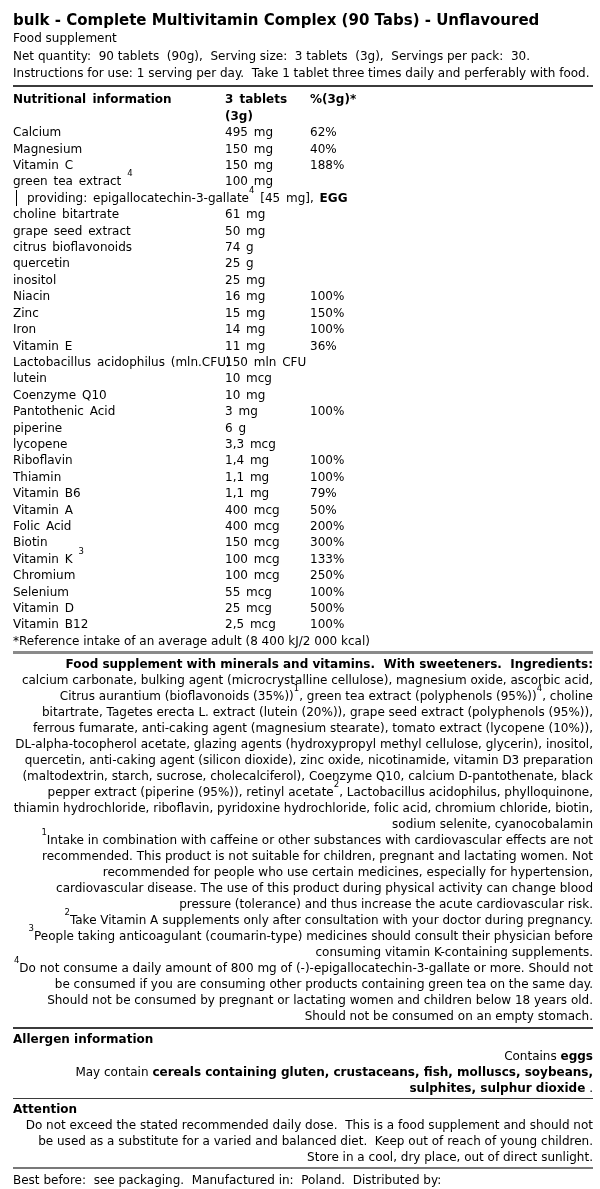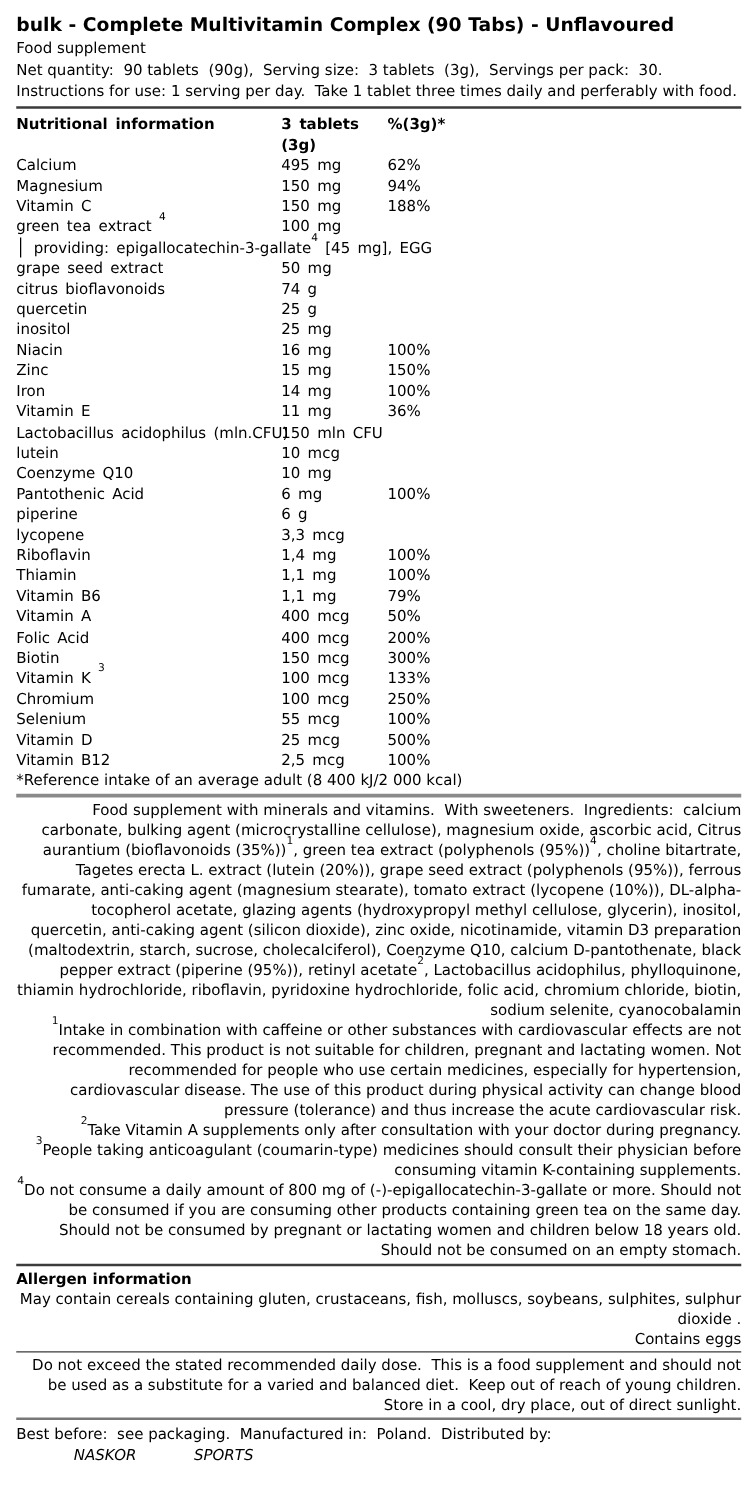--- a/index.html
+++ b/index.html
@@ -25,21 +25,21 @@
     padding: 0; text-align: left; vertical-align: top;
     line-height: 16.4px; font-weight: 400; word-spacing: 2px;
     overflow: visible; white-space: nowrap;
   }
   .nutrition th { font-weight: 700; }
   .providing { border-left: 1px solid #000; margin-left: 3px; padding-left: 10px; white-space: nowrap; }
   .ref { line-height: 16.4px; }
   .para { margin: 0; line-height: 16px; white-space: pre-wrap; text-align: right; }
   .section-title { font-weight: 700; line-height: 16.5px; }
   .footer-line { line-height: 16.8px; white-space: pre-wrap; }
-  .b { font-weight: 400; }
+  .b { font-weight: 700; }
   .i { font-style: italic; margin-left: 46px; }
   sup.s, .s { font-size: 8.5px; line-height: 0; position: relative; top: -4px; }
 </style>
 </head>
 <body>
 
 <div class="page">
 
   <div class="title">bulk - Complete Multivitamin Complex (90 Tabs) - Unflavoured</div>
   <div class="subtitle">Food supplement</div>
@@ -67,38 +67,43 @@
     </thead>
     <tbody>
         <tr>
           <td>Calcium</td>
           <td>495 mg</td>
           <td>62%</td>
         </tr>
         <tr>
           <td>Magnesium</td>
           <td>150 mg</td>
-          <td>94%</td>
+          <td>40%</td>
         </tr>
         <tr>
           <td>Vitamin C</td>
           <td>150 mg</td>
           <td>188%</td>
         </tr>
         <tr>
           <td>green tea extract <sup class="s">4</sup></td>
           <td>100 mg</td>
           <td></td>
         </tr>
         <tr>
           <td colspan="3">
             <div class="providing"><span>providing:  epigallocatechin-3-gallate</span><sup class="s">4</sup><span> [45 mg], </span><span class="b">EGG</span></div>
           </td>
         </tr>
         <tr>
+          <td>choline bitartrate</td>
+          <td>61 mg</td>
+          <td></td>
+        </tr>
+        <tr>
           <td>grape seed extract</td>
           <td>50 mg</td>
           <td></td>
         </tr>
         <tr>
           <td>citrus bioflavonoids</td>
           <td>74 g</td>
           <td></td>
         </tr>
         <tr>
@@ -141,21 +146,21 @@
           <td>10 mcg</td>
           <td></td>
         </tr>
         <tr>
           <td>Coenzyme Q10</td>
           <td>10 mg</td>
           <td></td>
         </tr>
         <tr>
           <td>Pantothenic Acid</td>
-          <td>6 mg</td>
+          <td>3 mg</td>
           <td>100%</td>
         </tr>
         <tr>
           <td>piperine</td>
           <td>6 g</td>
           <td></td>
         </tr>
         <tr>
           <td>lycopene</td>
           <td>3,3 mcg</td>
@@ -225,24 +230,25 @@
 
   <p class="para"><span class="b">Food supplement with minerals and vitamins.  With sweeteners.  Ingredients:  </span><span>calcium carbonate, bulking agent (microcrystalline cellulose), magnesium oxide, ascorbic acid, Citrus aurantium (bioflavonoids (35%))</span><sup class="s">1</sup><span>, green tea extract (polyphenols (95%))</span><sup class="s">4</sup><span>, choline bitartrate, Tagetes erecta L. extract (lutein (20%)), grape seed extract (polyphenols (95%)), ferrous fumarate, anti-caking agent (magnesium stearate), tomato extract (lycopene (10%)), DL-alpha-tocopherol acetate, glazing agents (hydroxypropyl methyl cellulose, glycerin), inositol, quercetin, anti-caking agent (silicon dioxide), zinc oxide, nicotinamide, vitamin D3 preparation (maltodextrin, starch, sucrose, cholecalciferol), Coenzyme Q10, calcium D-pantothenate, black pepper extract (piperine (95%)), retinyl acetate</span><sup class="s">2</sup><span>, Lactobacillus acidophilus, phylloquinone, thiamin hydrochloride, riboflavin, pyridoxine hydrochloride, folic acid, chromium chloride, biotin, sodium selenite, cyanocobalamin</span></p>
   <p class="para"><sup class="s">1</sup><span>Intake in combination with caffeine or other substances with cardiovascular effects are not recommended. This product is not suitable for children, pregnant and lactating women. Not recommended for people who use certain medicines, especially for hypertension, cardiovascular disease. The use of this product during physical activity can change blood pressure (tolerance) and thus increase the acute cardiovascular risk.</span></p>
   <p class="para"><sup class="s">2</sup><span>Take Vitamin A supplements only after consultation with your doctor during pregnancy.</span></p>
   <p class="para"><sup class="s">3</sup><span>People taking anticoagulant (coumarin-type) medicines should consult their physician before consuming vitamin K-containing supplements.</span></p>
   <p class="para"><sup class="s">4</sup><span>Do not consume a daily amount of 800 mg of (-)-epigallocatechin-3-gallate or more. Should not be consumed if you are consuming other products containing green tea on the same day. Should not be consumed by pregnant or lactating women and children below 18 years old. Should not be consumed on an empty stomach.</span></p>
 
   <hr class="rule rule-mid">
 
   <div class="section-title">Allergen information</div>
+  <p class="para"><span>Contains </span><span class="b">eggs</span></p>
   <p class="para"><span>May contain </span><span class="b">cereals containing gluten, crustaceans, fish, molluscs, soybeans, sulphites, sulphur dioxide</span><span> .</span></p>
-  <p class="para"><span>Contains </span><span class="b">eggs</span></p>
 
   <hr class="rule rule-thin">
 
+  <div class="section-title">Attention</div>
   <p class="para">Do not exceed the stated recommended daily dose.  This is a food supplement and should not be used as a substitute for a varied and balanced diet.  Keep out of reach of young children.  Store in a cool, dry place, out of direct sunlight.</p>
 
   <hr class="rule rule-foot">
 
   <div class="footer-line"><span>Best before:  see packaging.  Manufactured in:  Poland.  Distributed by: </span><span class="b i">NASKOR</span><span class="i">SPORTS</span></div>
 
 </div>
 
 </body></html>

